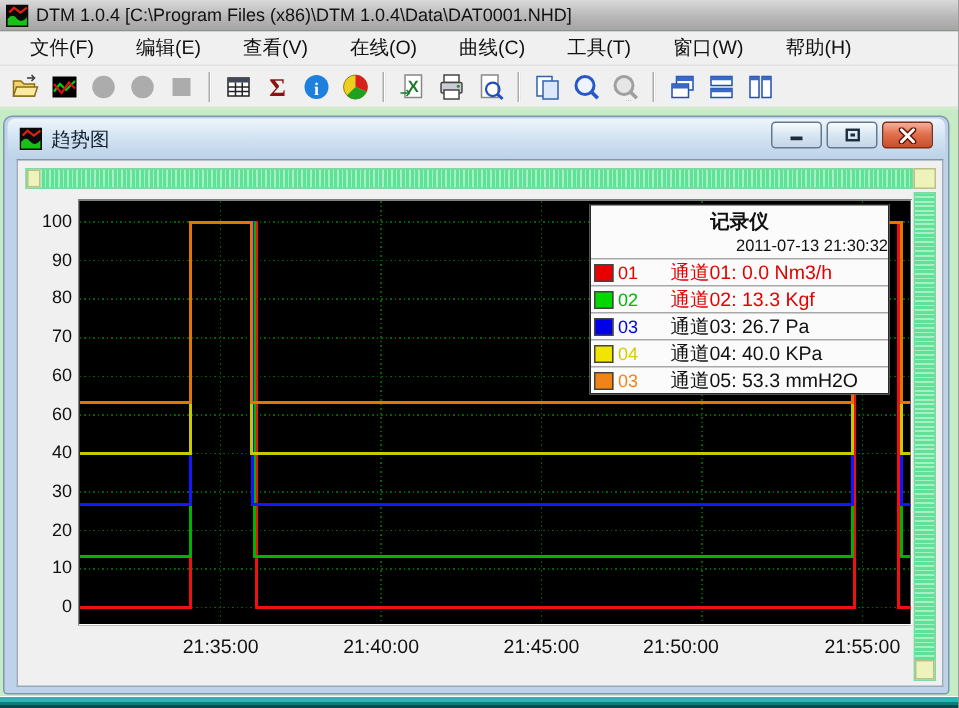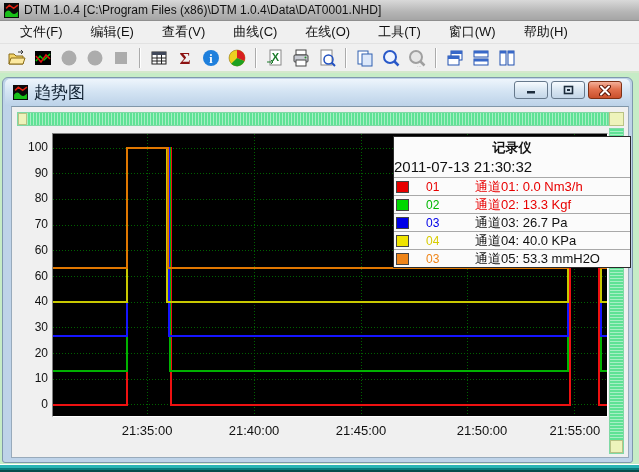--- a/index.html
+++ b/index.html
@@ -28,21 +28,21 @@
   #bottom-strip{position:absolute;left:0;top:464px;width:639px;height:8px;
     background:linear-gradient(#ffffff 0 1px,#2ab5b5 1px 4px,#0b7d7d 4px 6px,#064c4c 6px);}
   
   #child{position:absolute;left:2px;top:77px;width:631px;height:386px;
     background:#bed3e9;border:1px solid #7f97ad;border-radius:6px 6px 3px 3px;
     box-sizing:border-box;}
   #child-titlebar{position:absolute;left:2px;top:1px;right:2px;height:27px;
     background:linear-gradient(#eef5fc,#d4e4f3 45%,#bcd2e8);
     border-radius:5px 5px 0 0;display:flex;align-items:center;padding-left:8px;}
   #child-titlebar .ticon{width:15px;height:15px;margin-right:6px;}
-  #child-title{font-size:17px;color:#102030;text-align:right;}
+  #child-title{font-size:13px;color:#102030;text-align:right;}
   #child-controls{position:absolute;right:10px;top:3px;display:flex;gap:3px;}
   .wbtn{width:34px;height:18px;border:1px solid #66798c;border-radius:3px;
     background:linear-gradient(#f7fbfe,#dbe8f3 45%,#c3d6e8);
     display:flex;align-items:center;justify-content:center;box-sizing:border-box;}
   .wbtn.close{width:34px;background:linear-gradient(#f4b09a,#e2714e 45%,#c94f2b);
     border-color:#7e3015;}
   #child-client{position:absolute;left:8px;top:28px;width:618px;height:352px;
     background:#f0f0f0;border:1px solid #98aabb;border-top-color:#8096a8;box-sizing:border-box;}
   
   .slider-track{position:absolute;background:#5fe295;
@@ -51,25 +51,25 @@
   .slider-track.vert{background-image:repeating-linear-gradient(0deg,rgba(255,255,255,.45) 0 1px,transparent 1px 3px);}
   .slider-thumb{position:absolute;background:#eef3bb;border:1px solid #b9c284;box-sizing:border-box;}
   .corner-box{position:absolute;background:#eef3bb;border:1px solid #b9c284;box-sizing:border-box;}
   
   #chart-panel{position:absolute;left:5px;top:21px;width:592px;height:327px;background:#f0f0f0;}
   #plot-frame{position:absolute;left:35px;top:5px;width:556px;height:284px;box-sizing:border-box;
     border:1px solid #808080;border-right-color:#ffffff;border-bottom-color:#ffffff;background:#000;}
   .ylabel{position:absolute;left:0;width:31px;text-align:right;font-size:12px;color:#111;height:14px;line-height:14px;}
   .xlabel{position:absolute;width:70px;text-align:center;font-size:13px;color:#111;height:14px;line-height:14px;}
   
-  #legend{position:absolute;left:393px;top:136px;width:238px;background:#fbfbfb;
+  #legend{position:absolute;left:393px;top:136px;width:200px;background:#fbfbfb;
     border:1px solid #2a2a2a;box-sizing:border-box;z-index:5;}
   #legend-title{text-align:center;font-size:13px;font-weight:bold;color:#111;padding:2px 0 0;}
-  #legend-time{text-align:left;font-size:15px;color:#111;padding:1px 0 2px;}
-  .legend-row{display:flex;align-items:center;height:17px;border-top:1px solid #a8a8a8;padding-left:2px;gap:14px;}
+  #legend-time{text-align:right;font-size:11px;color:#111;padding:1px 0 2px;}
+  .legend-row{display:flex;align-items:center;height:17px;border-top:1px solid #a8a8a8;padding-left:2px;}
   .legend-swatch{width:13px;height:12px;border:1px solid #444;box-sizing:border-box;margin-right:3px;flex:0 0 auto;}
   .legend-num{font-size:12px;width:24px;flex:0 0 auto;}
   .legend-label{font-size:13px;margin-left:11px;white-space:nowrap;}
 </style>
 </head>
 <body>
 
 <div id="app">
 
   <div id="titlebar">
@@ -78,22 +78,22 @@
       <path d="M1 13 L1 9 Q4 5 7 9 Q10 12 13 8 L13 13 Z" fill="#18c018"></path>
       <polyline points="2,5 5,2 9,5 13,2" fill="none" stroke="#e02010" stroke-width="1.4"></polyline>
     </svg>
     <span class="ttext">DTM 1.0.4 [C:\Program Files (x86)\DTM 1.0.4\Data\DAT0001.NHD]</span>
   </div>
 
   <div id="menubar">
       <span class="menu-item">文件(F)</span>
       <span class="menu-item">编辑(E)</span>
       <span class="menu-item">查看(V)</span>
+      <span class="menu-item">在线(O)</span>
       <span class="menu-item">曲线(C)</span>
-      <span class="menu-item">在线(O)</span>
       <span class="menu-item">工具(T)</span>
       <span class="menu-item">窗口(W)</span>
       <span class="menu-item">帮助(H)</span>
     </div>
 
   <div id="toolbar">
     <span class="tbtn">
         <svg viewBox="0 0 20 20" width="20" height="20">
           <path d="M2 16 L2 6 L7 6 L9 8 L16 8 L16 16 Z" fill="#f4d468" stroke="#8a6d1a"></path>
           <path d="M4 10 L18 10 L16 16 L2 16 Z" fill="#fce9a0" stroke="#8a6d1a"></path>
@@ -294,21 +294,21 @@
           <div class="ylabel" style="top: 166.224px;">40</div>
           <div class="ylabel" style="top: 140.541px;">60</div>
           <div class="ylabel" style="top: 114.858px;">60</div>
           <div class="ylabel" style="top: 89.1749px;">70</div>
           <div class="ylabel" style="top: 63.4918px;">80</div>
           <div class="ylabel" style="top: 37.8087px;">90</div>
           <div class="ylabel" style="top: 12.1257px;">100</div>
           <div class="xlabel" style="left: 95.1158px; top: 296px;">21:35:00</div>
           <div class="xlabel" style="left: 202.066px; top: 296px;">21:40:00</div>
           <div class="xlabel" style="left: 309.015px; top: 296px;">21:45:00</div>
-          <div class="xlabel" style="left: 430px; top: 296px;">21:50:00</div>
+          <div class="xlabel" style="left: 402px; top: 296px;">21:50:00</div>
           <div class="xlabel" style="left: 522.915px; top: 296px;">21:55:00</div>
         </div>
     </div>
   </div>
 
   <div id="legend">
     <div id="legend-title">记录仪</div>
     <div id="legend-time">2011-07-13 21:30:32</div>
     <div id="legend-rows">
         <div class="legend-row">

